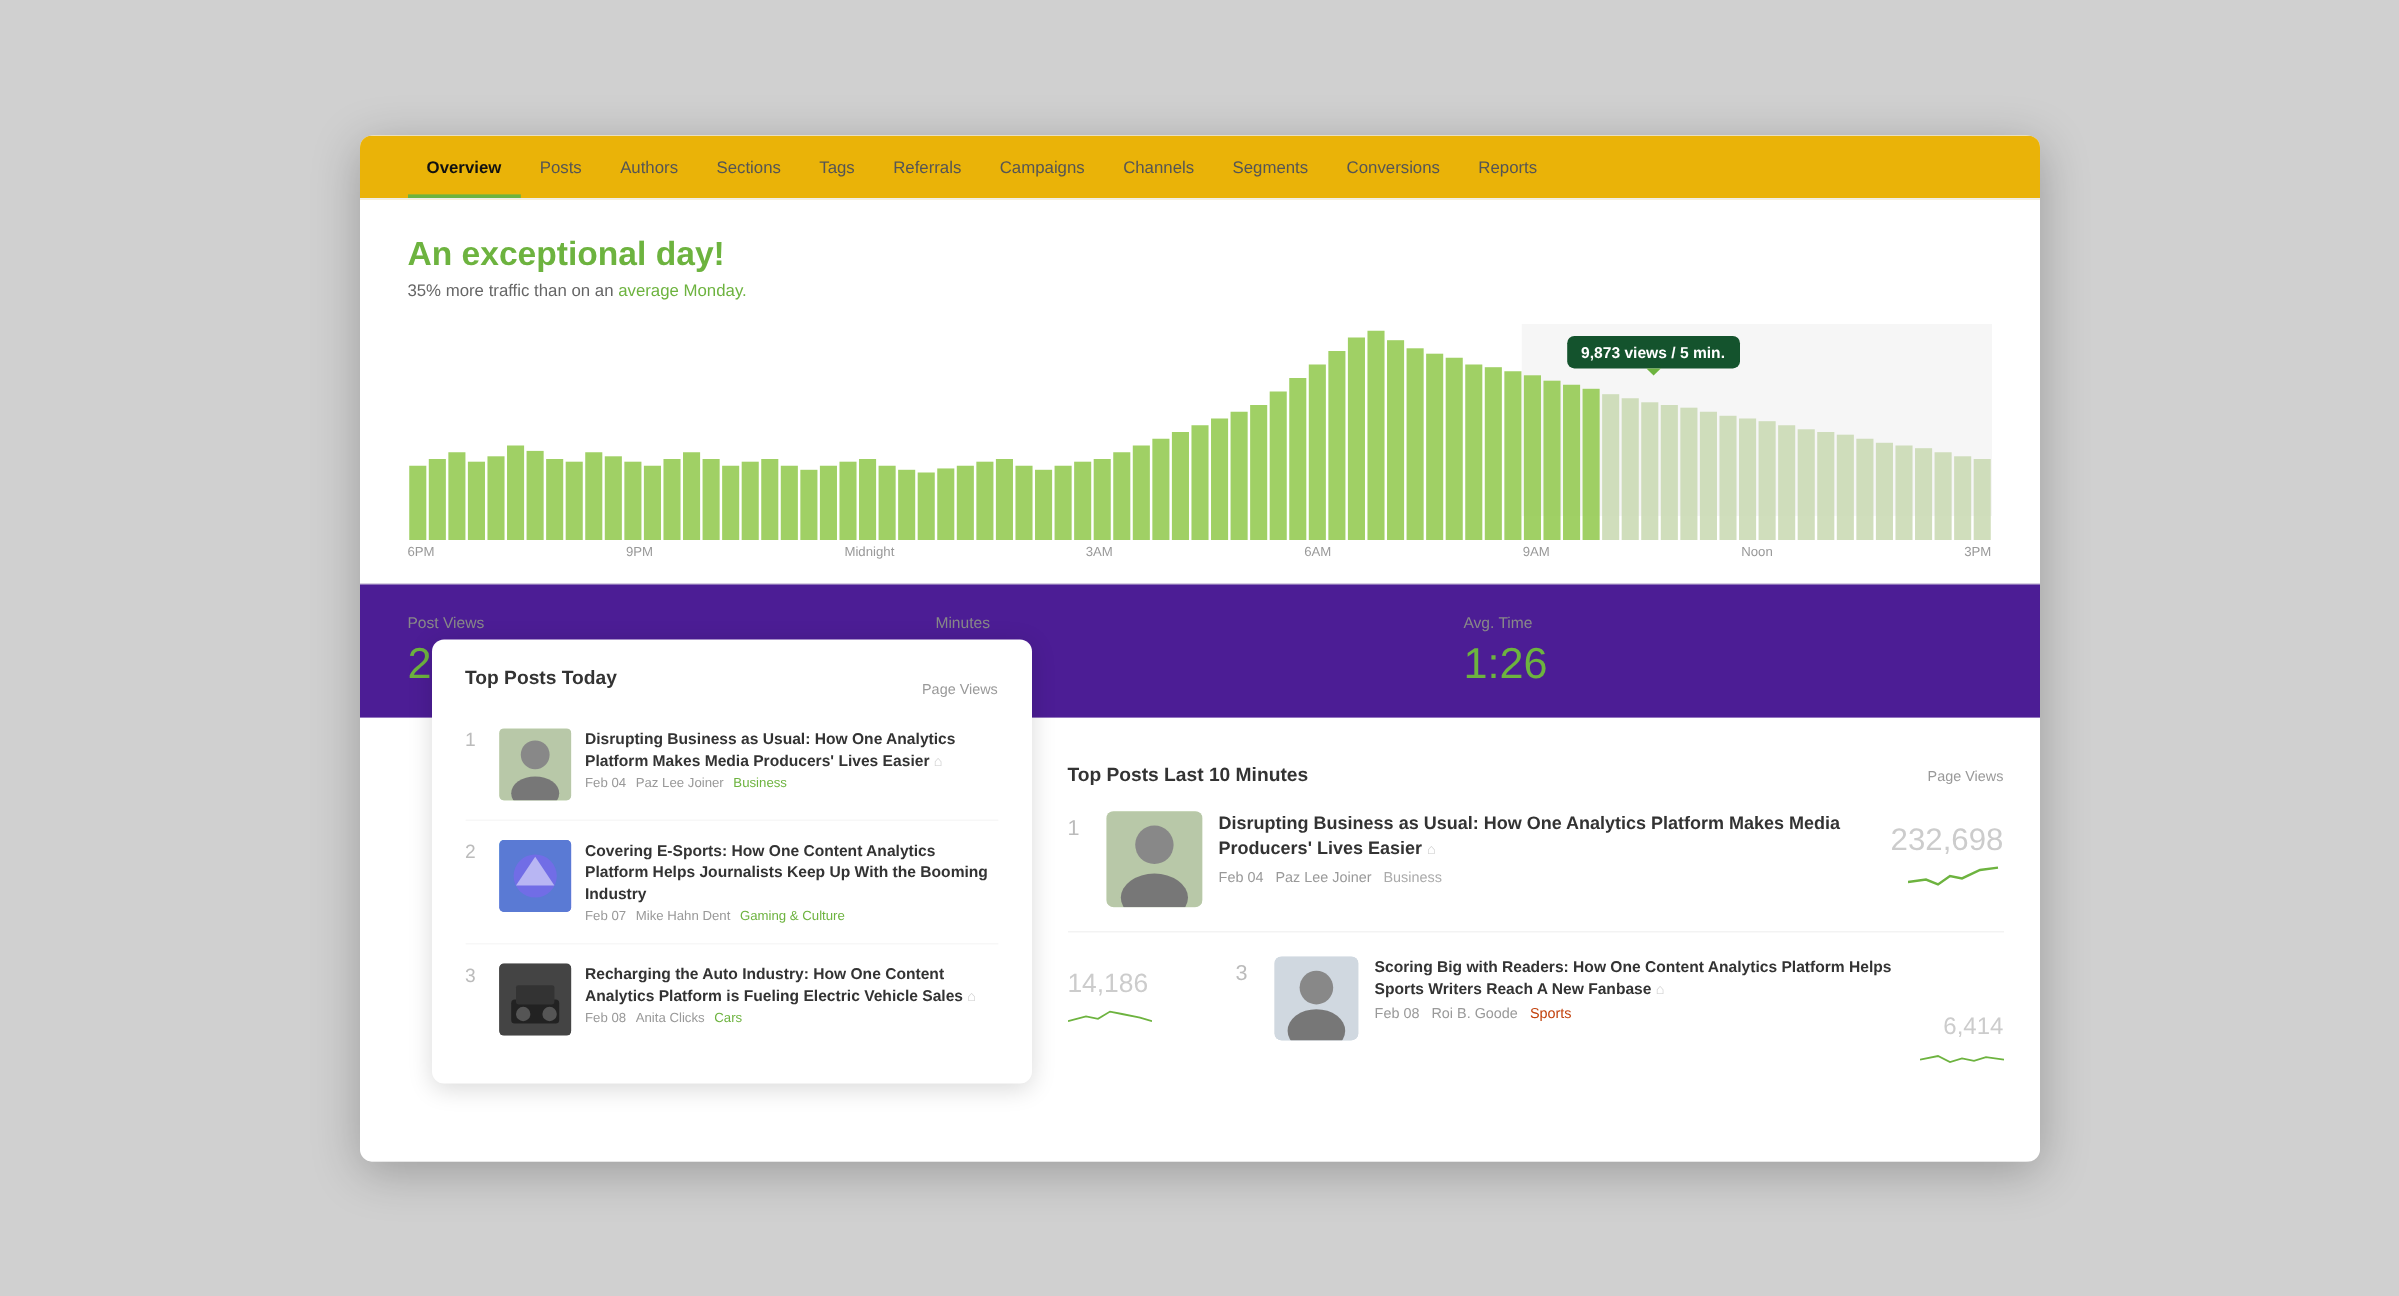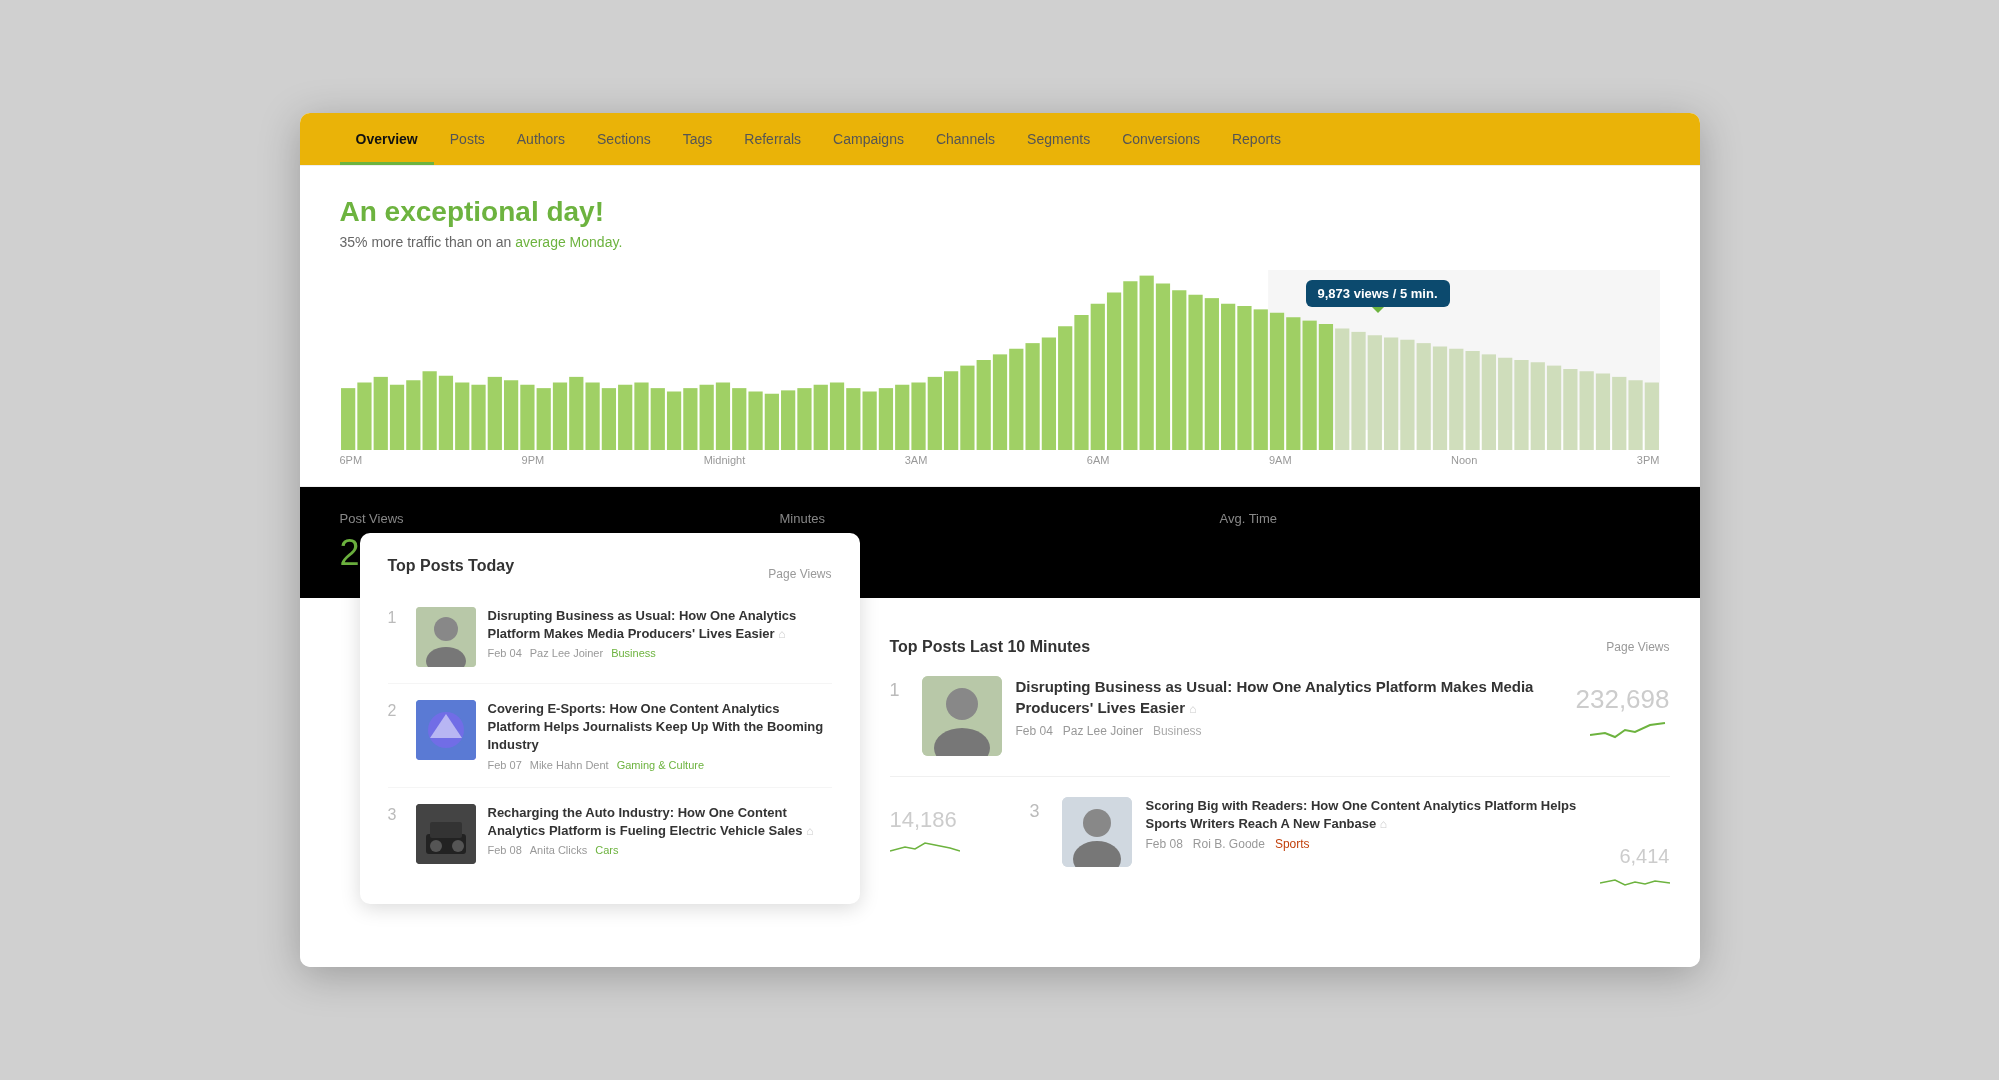--- a/index.html
+++ b/index.html
@@ -79,21 +79,21 @@
 
     
     .chart-container {
       padding: 0 40px 10px;
       position: relative;
     }
     .chart-tooltip {
       position: absolute;
       top: 10px;
       right: 250px;
-      background: #0c4a6e;
+      background: #14532d;
       color: #fff;
       padding: 6px 12px;
       border-radius: 6px;
       font-size: 13px;
       font-weight: 600;
       white-space: nowrap;
       z-index: 10;
     }
     .chart-tooltip::after {
       content: '';
@@ -116,21 +116,21 @@
       padding: 4px 0 10px;
       font-size: 11px;
       color: #999;
     }
 
     
     .stats-row {
       display: flex;
       gap: 0;
       padding: 24px 40px;
-      background: #000000;
+      background: #4c1d95;
       border-top: 1px solid #f0f0f0;
     }
     .stat-item {
       flex: 1;
     }
     .stat-label {
       font-size: 13px;
       color: #888;
       margin-bottom: 6px;
     }
@@ -446,20 +446,21 @@
     <div class="stats-row">
       <div class="stat-item">
         <div class="stat-label">Post Views</div>
         <div class="stat-value">242 k</div>
       </div>
       <div class="stat-item">
         <div class="stat-label">Minutes</div>
       </div>
       <div class="stat-item">
         <div class="stat-label">Avg. Time</div>
+        <div class="stat-value">1:26</div>
       </div>
     </div>
 
     <div class="bottom-content">
 
       <div class="left-spacer"></div>
 
       <div class="right-panel">
         <div class="top-posts-10min">
           <div class="top-posts-header">

